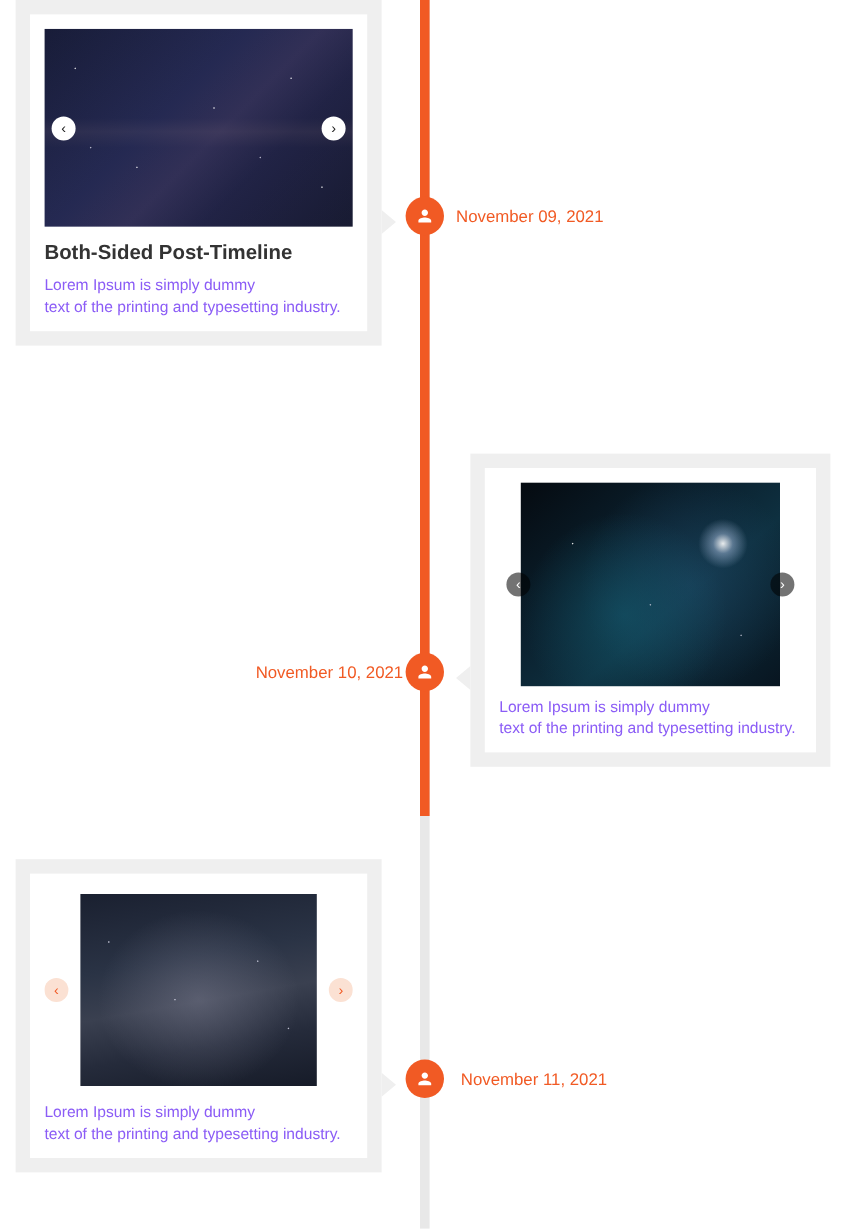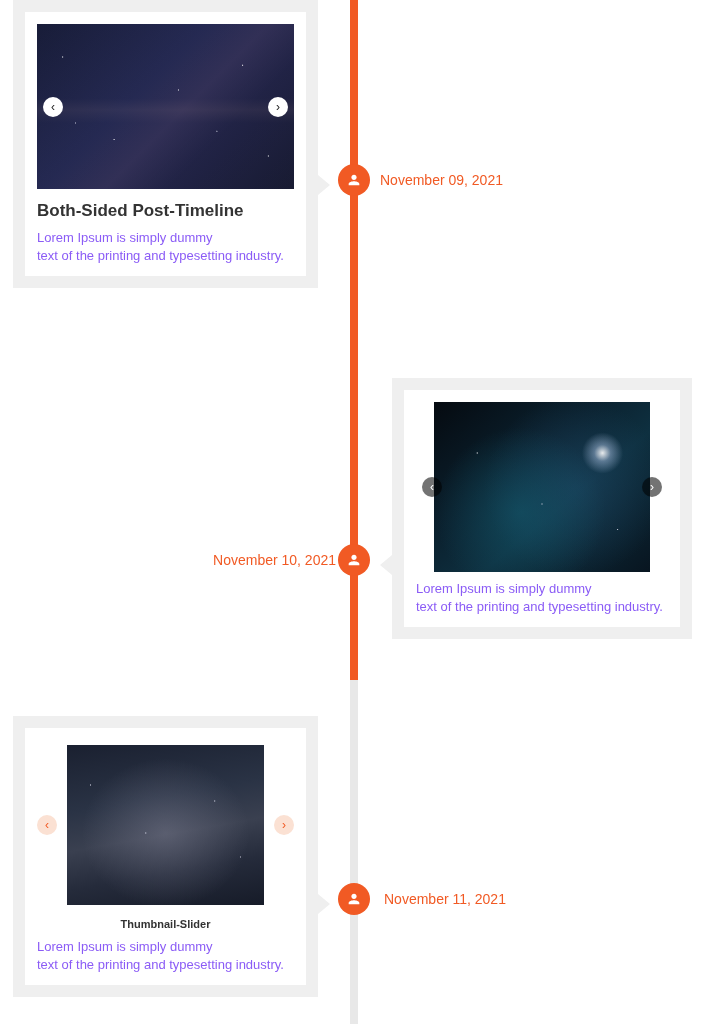--- a/index.html
+++ b/index.html
@@ -231,21 +231,20 @@
     <div style="position:relative; width:210px; height:160px;">
       <div class="galaxy3"></div>
     </div>
     <div class="nav-btn nav-orange nav-prev-out">
       <span>‹</span>
     </div>
     <div class="nav-btn nav-orange nav-next-out">
       <span>›</span>
     </div>
   </div>
-  <div class="caption">Thumbnail-Slider</div>
   <div class="card-body">
     <span>Lorem Ipsum is simply dummy</span><br>
     <span>text of the printing and typesetting industry.</span>
   </div>
 </div>
 <div class="marker" id="marker-3">
   <svg viewBox="0 0 24 24">
       <path d="M12 12c2.2 0 4-1.8 4-4s-1.8-4-4-4-4 1.8-4 4 1.8 4 4 4zm0 2c-2.7 0-8 1.3-8 4v2h16v-2c0-2.7-5.3-4-8-4z"></path>
     </svg>
 </div>

